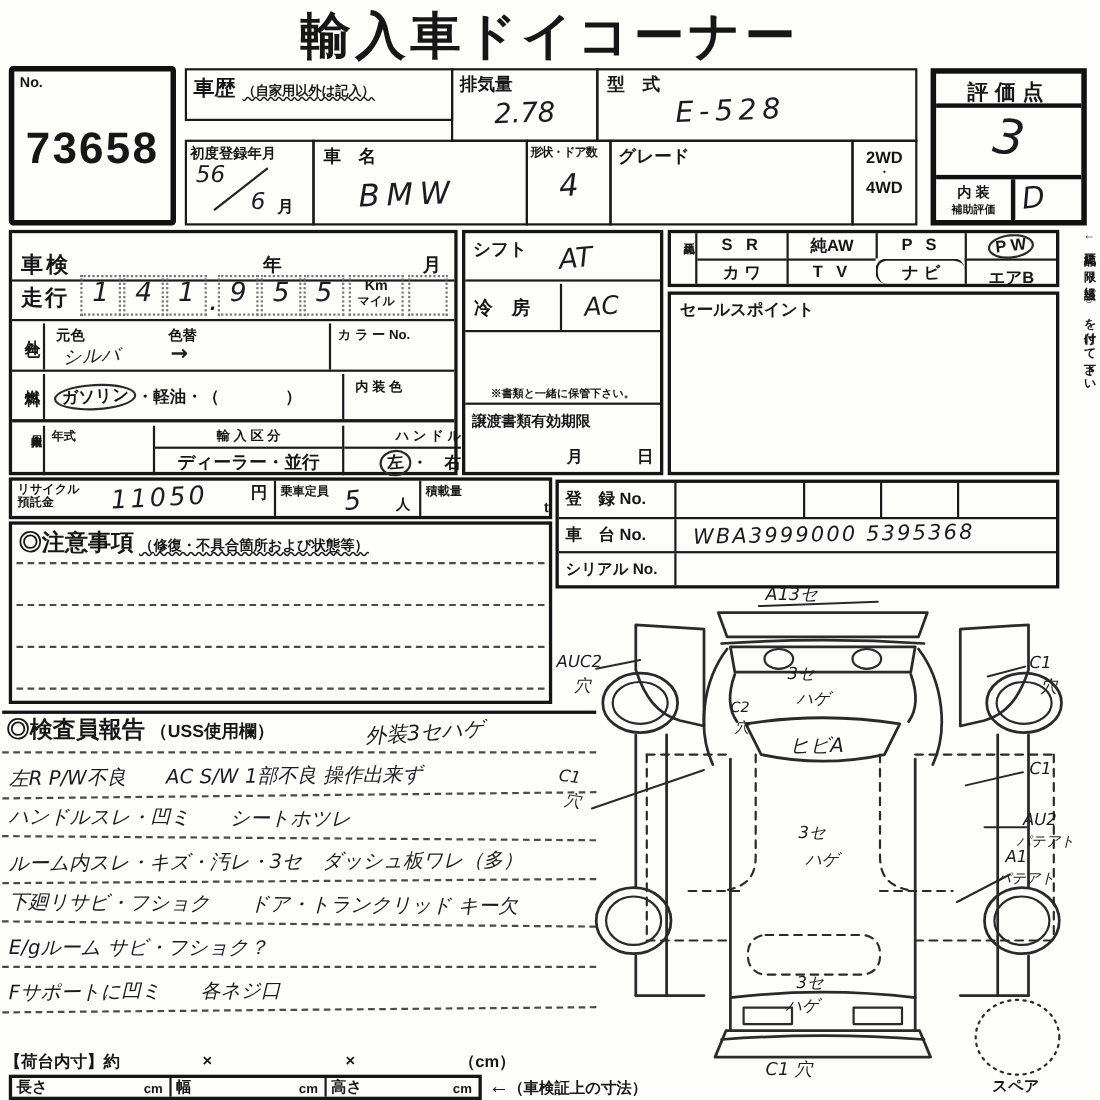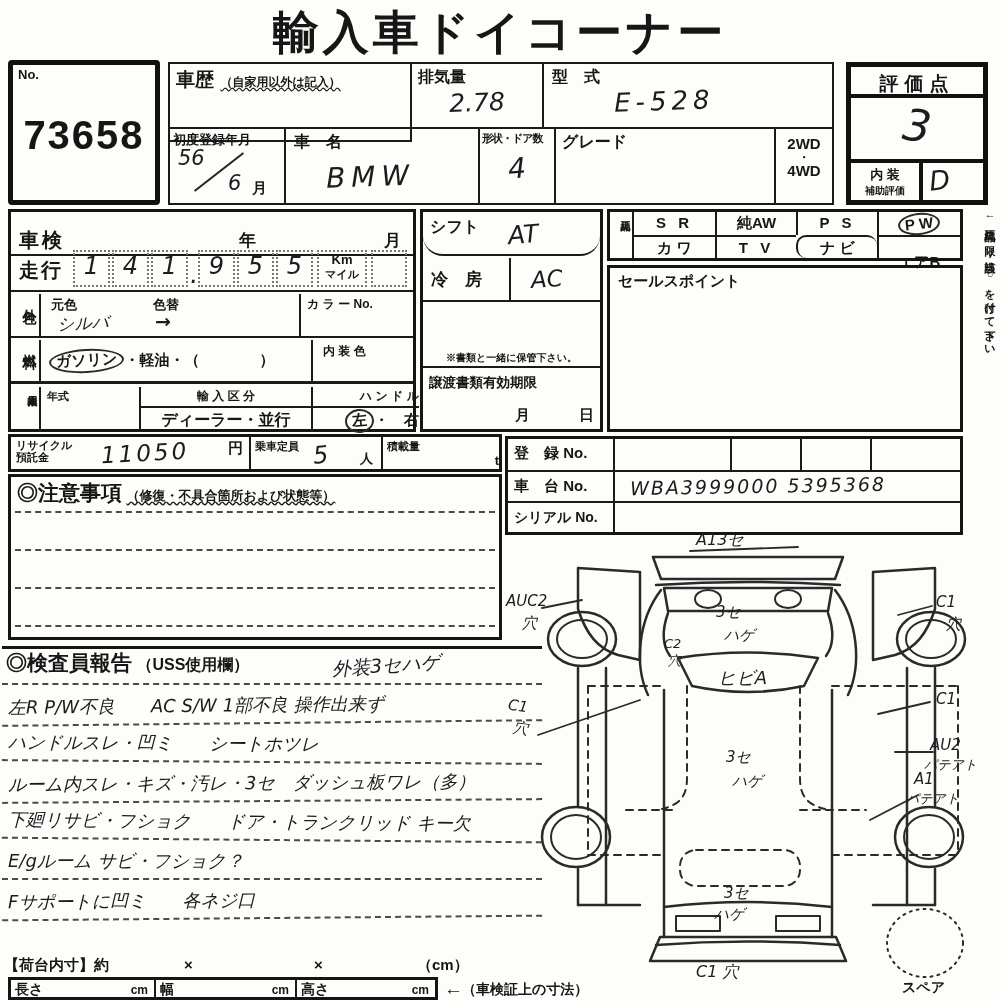--- a/index.html
+++ b/index.html
@@ -21,21 +21,21 @@
 <div id="sheet">
 
   <div class="abs b" style="left:0;top:2px;width:1000px;text-align:center;font-size:46px;font-weight:900;letter-spacing:4px;">輸入車ドイコーナー</div>
 
   <div class="abs" style="left:8px;top:60px;width:152px;height:145px;border:5px solid #111;border-radius:4px;">
     <span class="abs b" style="left:5px;top:2px;font-size:13px;">No.</span>
     <div class="abs" style="left:0;top:48px;width:100%;text-align:center;font-size:40px;letter-spacing:2px;font-weight:600;">73658</div>
   </div>
 
   <div class="abs" style="left:168px;top:62px;width:666px;height:143px;">
-    <div class="abs" style="left:0;top:0;width:244px;height:80px;border:2.5px solid #1a1a1a;">
+    <div class="abs" style="left:0;top:0;width:244px;height:48px;border:2.5px solid #1a1a1a;">
       <span class="b" style="font-size:19px;margin:3px 2px 0 6px;display:inline-block;">車歴</span>
       <span class="b" style="font-size:12px;text-decoration:underline;text-decoration-style:wavy;">（自家用以外は記入）</span>
     </div>
     <div class="abs" style="left:242px;top:0;width:134px;height:67px;border:2.5px solid #1a1a1a;">
       <div class="b" style="font-size:16px;margin:3px 0 0 6px;">排気量</div>
       <div class="hw" style="font-size:25px;text-align:center;transform:rotate(-2deg);">2.78</div>
     </div>
     <div class="abs" style="left:374px;top:0;width:292px;height:67px;border:2.5px solid #1a1a1a;">
       <div class="b" style="font-size:16px;margin:3px 0 0 8px;">型　式</div>
       <div class="hw" style="font-size:26px;margin-left:70px;margin-top:-4px;letter-spacing:5px;transform:rotate(-2deg);">E-528</div>
@@ -130,21 +130,21 @@
       <div class="abs" style="left:300px;top:0;width:108px;height:100%;border-left:2px solid #1a1a1a;text-align:right;">
         <div class="b" style="font-size:12px;border-bottom:2px solid #1a1a1a;padding:1px 0;">ハ ン ド ル</div>
         <div style="margin-top:1px;">
           <span class="oval b" style="font-size:15px;transform:rotate(-5deg);">左</span><span class="b" style="font-size:15px;">・　右</span>
         </div>
       </div>
     </div>
   </div>
 
   <div class="abs" style="left:420px;top:209px;width:183px;height:223px;border:3px solid #151515;">
-    <div class="abs" style="left:0;top:0;width:100%;height:44px;border-bottom:2px solid #1a1a1a;border-radius:20px;">
+    <div class="abs" style="left:0;top:0;width:100%;height:44px;border-bottom:2px solid #1a1a1a;">
       <span class="abs b" style="left:7px;top:5px;font-size:16px;">シフト</span>
       <span class="abs hw" style="left:85px;top:8px;font-size:25px;transform:rotate(-5deg);">AT</span>
     </div>
     <div class="abs" style="left:0;top:46px;width:100%;height:44px;border-bottom:2px solid #1a1a1a;">
       <span class="abs b" style="left:8px;top:10px;font-size:17px;">冷　房</span>
       <div class="abs" style="left:86px;top:0;height:100%;border-left:2px solid #1a1a1a;"></div>
       <span class="abs hw" style="left:108px;top:8px;font-size:23px;transform:rotate(-4deg);">AC</span>
     </div>
     <div class="b" style="position:absolute;left:0;top:136px;width:100%;height:20px;font-size:10px;text-align:center;padding-top:3px;border-bottom:2px solid #1a1a1a;">※書類と一緒に保管下さい。</div>
     <div class="abs" style="left:0;top:158px;width:100%;height:62px;">
@@ -158,21 +158,21 @@
     <div class="abs b vstack" style="left:0;top:0;width:24px;height:100%;border-right:2px solid #1a1a1a;font-size:10px;padding:1px 0 0 6px;">純正品</div>
     <div class="abs b" style="left:24px;top:0;width:81px;height:23px;text-align:center;font-size:15px;letter-spacing:4px;padding-top:2px;">S R</div>
     <div class="abs b" style="left:105px;top:0;width:81px;height:23px;border-left:2px solid #1a1a1a;text-align:center;font-size:15px;padding-top:2px;">純AW</div>
     <div class="abs b" style="left:186px;top:0;width:81px;height:23px;border-left:2px solid #1a1a1a;text-align:center;font-size:15px;letter-spacing:4px;padding-top:2px;">P S</div>
     <div class="abs b" style="left:267px;top:0;width:83px;height:23px;border-left:2px solid #1a1a1a;text-align:center;font-size:15px;padding-top:1px;">
       <span class="oval" style="transform:rotate(-6deg);border-width:2px;">P W</span>
     </div>
     <div class="abs b" style="left:24px;top:23px;width:81px;height:23px;border-top:2px solid #1a1a1a;text-align:center;font-size:15px;padding-top:2px;">カ ワ</div>
     <div class="abs b" style="left:105px;top:23px;width:81px;height:23px;border-top:2px solid #1a1a1a;border-left:2px solid #1a1a1a;text-align:center;font-size:15px;letter-spacing:4px;padding-top:2px;">T V</div>
     <div class="abs b" style="left:186px;top:23px;width:81px;height:23px;border-top:2px solid #1a1a1a;border-left:2px solid #1a1a1a;text-align:center;font-size:15px;padding-top:2px;border-radius:10px;">ナ ビ</div>
-    <div class="abs b" style="left:267px;top:23px;width:83px;height:23px;border-top:2px solid #1a1a1a;border-left:2px solid #1a1a1a;text-align:center;font-size:15px;padding-top:16px;">エアB</div>
+    <div class="abs b" style="left:267px;top:23px;width:83px;height:23px;border-top:2px solid #1a1a1a;border-left:2px solid #1a1a1a;text-align:center;font-size:15px;padding-top:6px;">エアB</div>
   </div>
 
   <div class="abs" style="left:607px;top:265px;width:356px;height:167px;border:3px solid #151515;">
     <div class="b" style="font-size:15px;margin:4px 0 0 8px;">セールスポイント</div>
   </div>
 
   <div class="abs b vstack" style="left:982px;top:208px;height:400px;font-size:11px;letter-spacing:1px;">←純正品に限り該当に○を付けて下さい</div>
 
   <div class="abs" style="left:8px;top:434px;width:494px;height:38px;border:3px solid #151515;">
     <div class="abs" style="left:0;top:0;width:240px;height:100%;border-right:2px solid #1a1a1a;">

